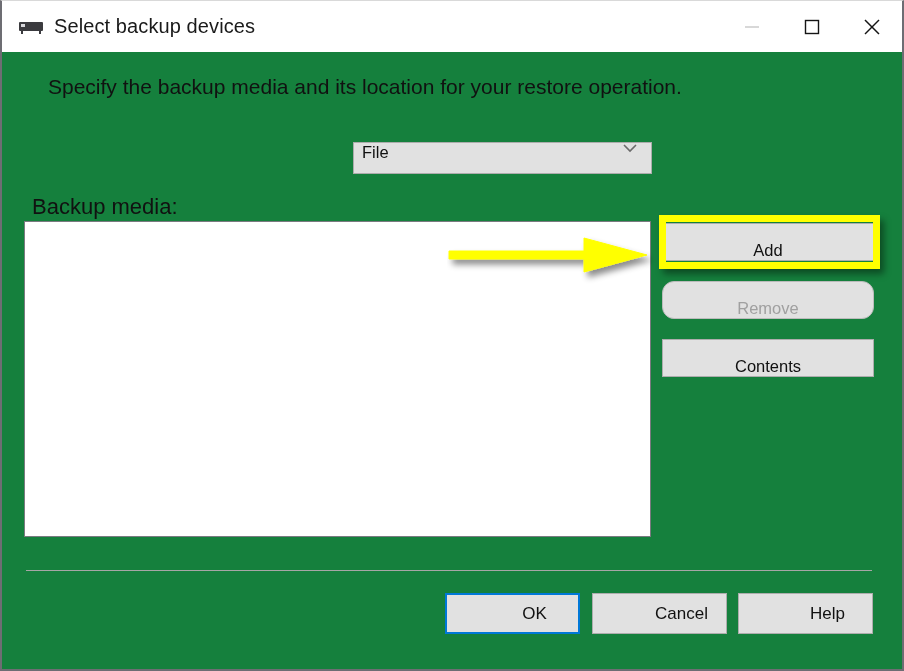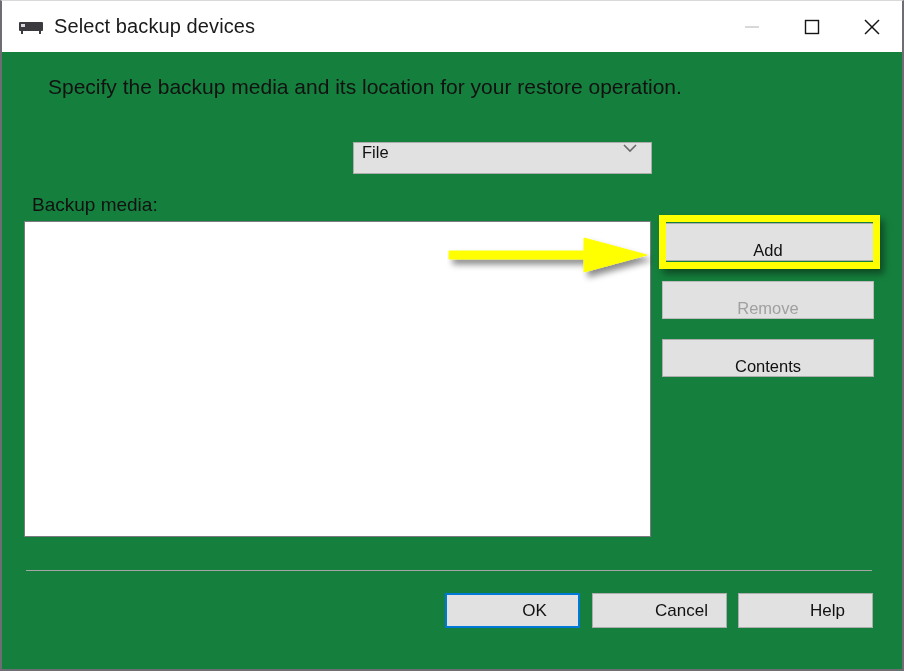--- a/index.html
+++ b/index.html
@@ -131,21 +131,21 @@
   #combo-arrow {
     margin-left: auto;
     margin-right: 13px;
     display: block;
   }
 
   #label-media {
     position: absolute;
     left: 30px;
     top: 193px;
-    font-size: 19px;
+    font-size: 22px;
     color: #111111;
     white-space: nowrap;
   }
 
   #listbox {
     position: absolute;
     left: 22px;
     top: 220px;
     width: 627px;
     height: 316px;
@@ -163,21 +163,21 @@
     box-sizing: border-box;
     background: #e1e1e1;
     border: 1px solid #adadad;
     display: flex;
     align-items: flex-end;
     justify-content: center;
     font-size: 16.5px;
     color: #111111;
   }
   #btn-add   { top: 222px; }
-  #btn-remove{ top: 280px; color: #a0a0a0; border-color: #bcbcbc; }
+  #btn-remove{ top: 280px; color: #a0a0a0; border-color: #bcbcbc; border-radius: 12px; }
   #btn-contents { top: 338px; }
 
   #add-highlight {
     position: absolute;
     left: 657px;
     top: 214px;
     width: 221px;
     height: 54px;
     box-sizing: border-box;
     border: 7px solid #ffff00;
@@ -202,21 +202,21 @@
     top: 569px;
     width: 846px;
     height: 1px;
     background: #a6a6a6;
   }
 
   .footbtn {
     position: absolute;
     top: 592px;
     width: 135px;
-    height: 35px;
+    height: 41px;
     box-sizing: border-box;
     background: #e1e1e1;
     border: 1px solid #adadad;
     display: flex;
     align-items: center;
     justify-content: center;
     font-size: 17px;
     color: #111111;
     padding-left: 44px;
   }

